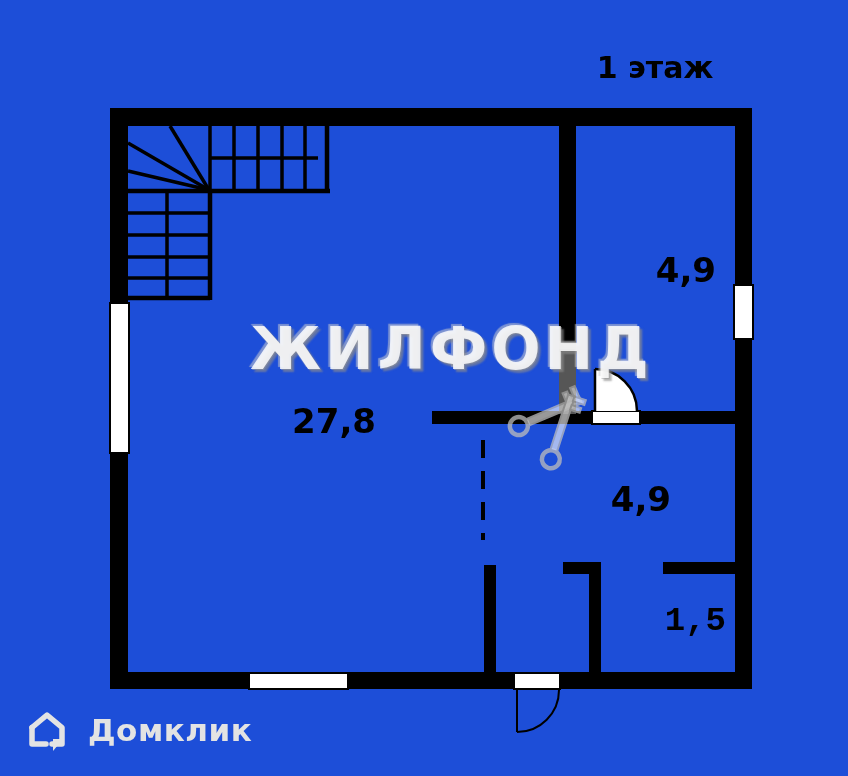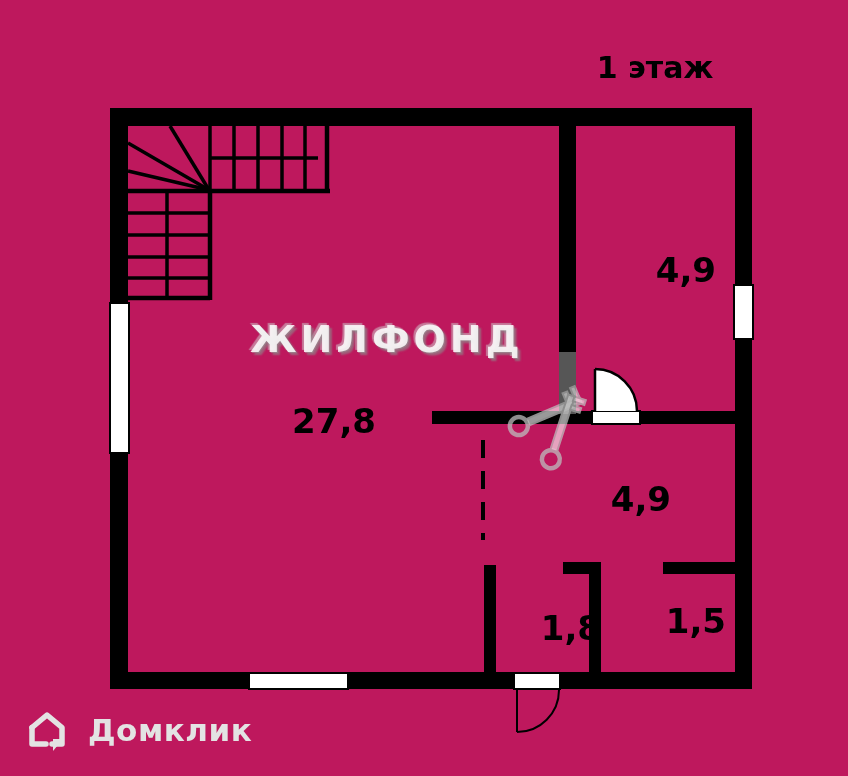--- a/index.html
+++ b/index.html
@@ -1,31 +1,31 @@
 <!DOCTYPE html>
 <html><head>
 <meta charset="utf-8">
 <style>
   html,body{margin:0;padding:0;background:#fff;}
   #stage{
-    position:relative;width:848px;height:776px;background:#be185d;overflow:hidden;
+    position:relative;width:848px;height:776px;background:#1d4ed8;overflow:hidden;
     font-family:"DejaVu Sans","Liberation Sans",sans-serif;
   }
   #plan-svg{position:absolute;left:0;top:0;z-index:1;}
   .lbl{
     position:absolute;z-index:3;color:#000;font-weight:bold;font-size:34px;
     text-align:right;white-space:nowrap;letter-spacing:0px;line-height:1;
   }
   .title{
     position:absolute;z-index:3;color:#000;font-weight:bold;font-size:30px;
     text-align:center;white-space:nowrap;line-height:1;
   }
   .wm-agency{
     position:absolute;left:250px;top:320px;z-index:4;
-    font-size:38px;font-weight:bold;letter-spacing:4px;white-space:nowrap;
+    font-size:58px;font-weight:bold;letter-spacing:4px;white-space:nowrap;
     color:rgba(255,255,255,0.85);
     text-shadow:3px 3px 2px rgba(140,140,140,0.65), -2px -2px 1px rgba(205,205,205,0.55), 1px 1px 0 rgba(170,170,170,0.5);
     user-select:none;line-height:1;
   }
   .dk-logo{
     position:absolute;left:22px;top:706px;z-index:3;display:flex;align-items:center;
   }
   .dk-text{
     color:#e3e3e3;font-size:31px;font-weight:bold;letter-spacing:0.5px;
     margin-left:16px;line-height:1;white-space:nowrap;
@@ -109,22 +109,21 @@
     </g>
 
     <line x1="483" y1="440" x2="483" y2="540" stroke="#000" stroke-width="4" stroke-dasharray="18 13"></line>
   </svg>
 
   <div class="title" style="left:560px;top:53px;width:190px;">1 этаж</div>
 
   <div class="lbl" style="left:236px;top:404px;width:140px;">27,8</div>
   <div class="lbl" style="left:596px;top:253px;width:120px;">4,9</div>
   <div class="lbl" style="left:551px;top:482px;width:120px;">4,9</div>
-  <div class="lbl" style="left:481px;top:611px;width:120px;">1,8</div>
-  <div class="lbl" style="left:606px;top:604px;width:120px;">1,5</div>
+  <div class="lbl" style="left:606px;top:604px;width:120px;font-family:Liberation Mono, monospace;">1,5</div>
 
   <div class="wm-agency">ЖИЛФОНД</div>
 
   <div class="dk-logo">
     <svg width="50" height="48" viewBox="0 0 50 48">
       <path d="M10 21.5 L25 9 L40 21.5 V38 H30" fill="none" stroke="#e3e3e3" stroke-width="5.5" stroke-linejoin="round" stroke-linecap="round"></path>
       <path d="M10 21.5 V38 H24" fill="none" stroke="#e3e3e3" stroke-width="5.5" stroke-linejoin="round" stroke-linecap="round"></path>
       <path d="M31 33 L41 33 L31 45 Z" fill="#e3e3e3"></path>
     </svg>
     <span class="dk-text">Домклик</span>

